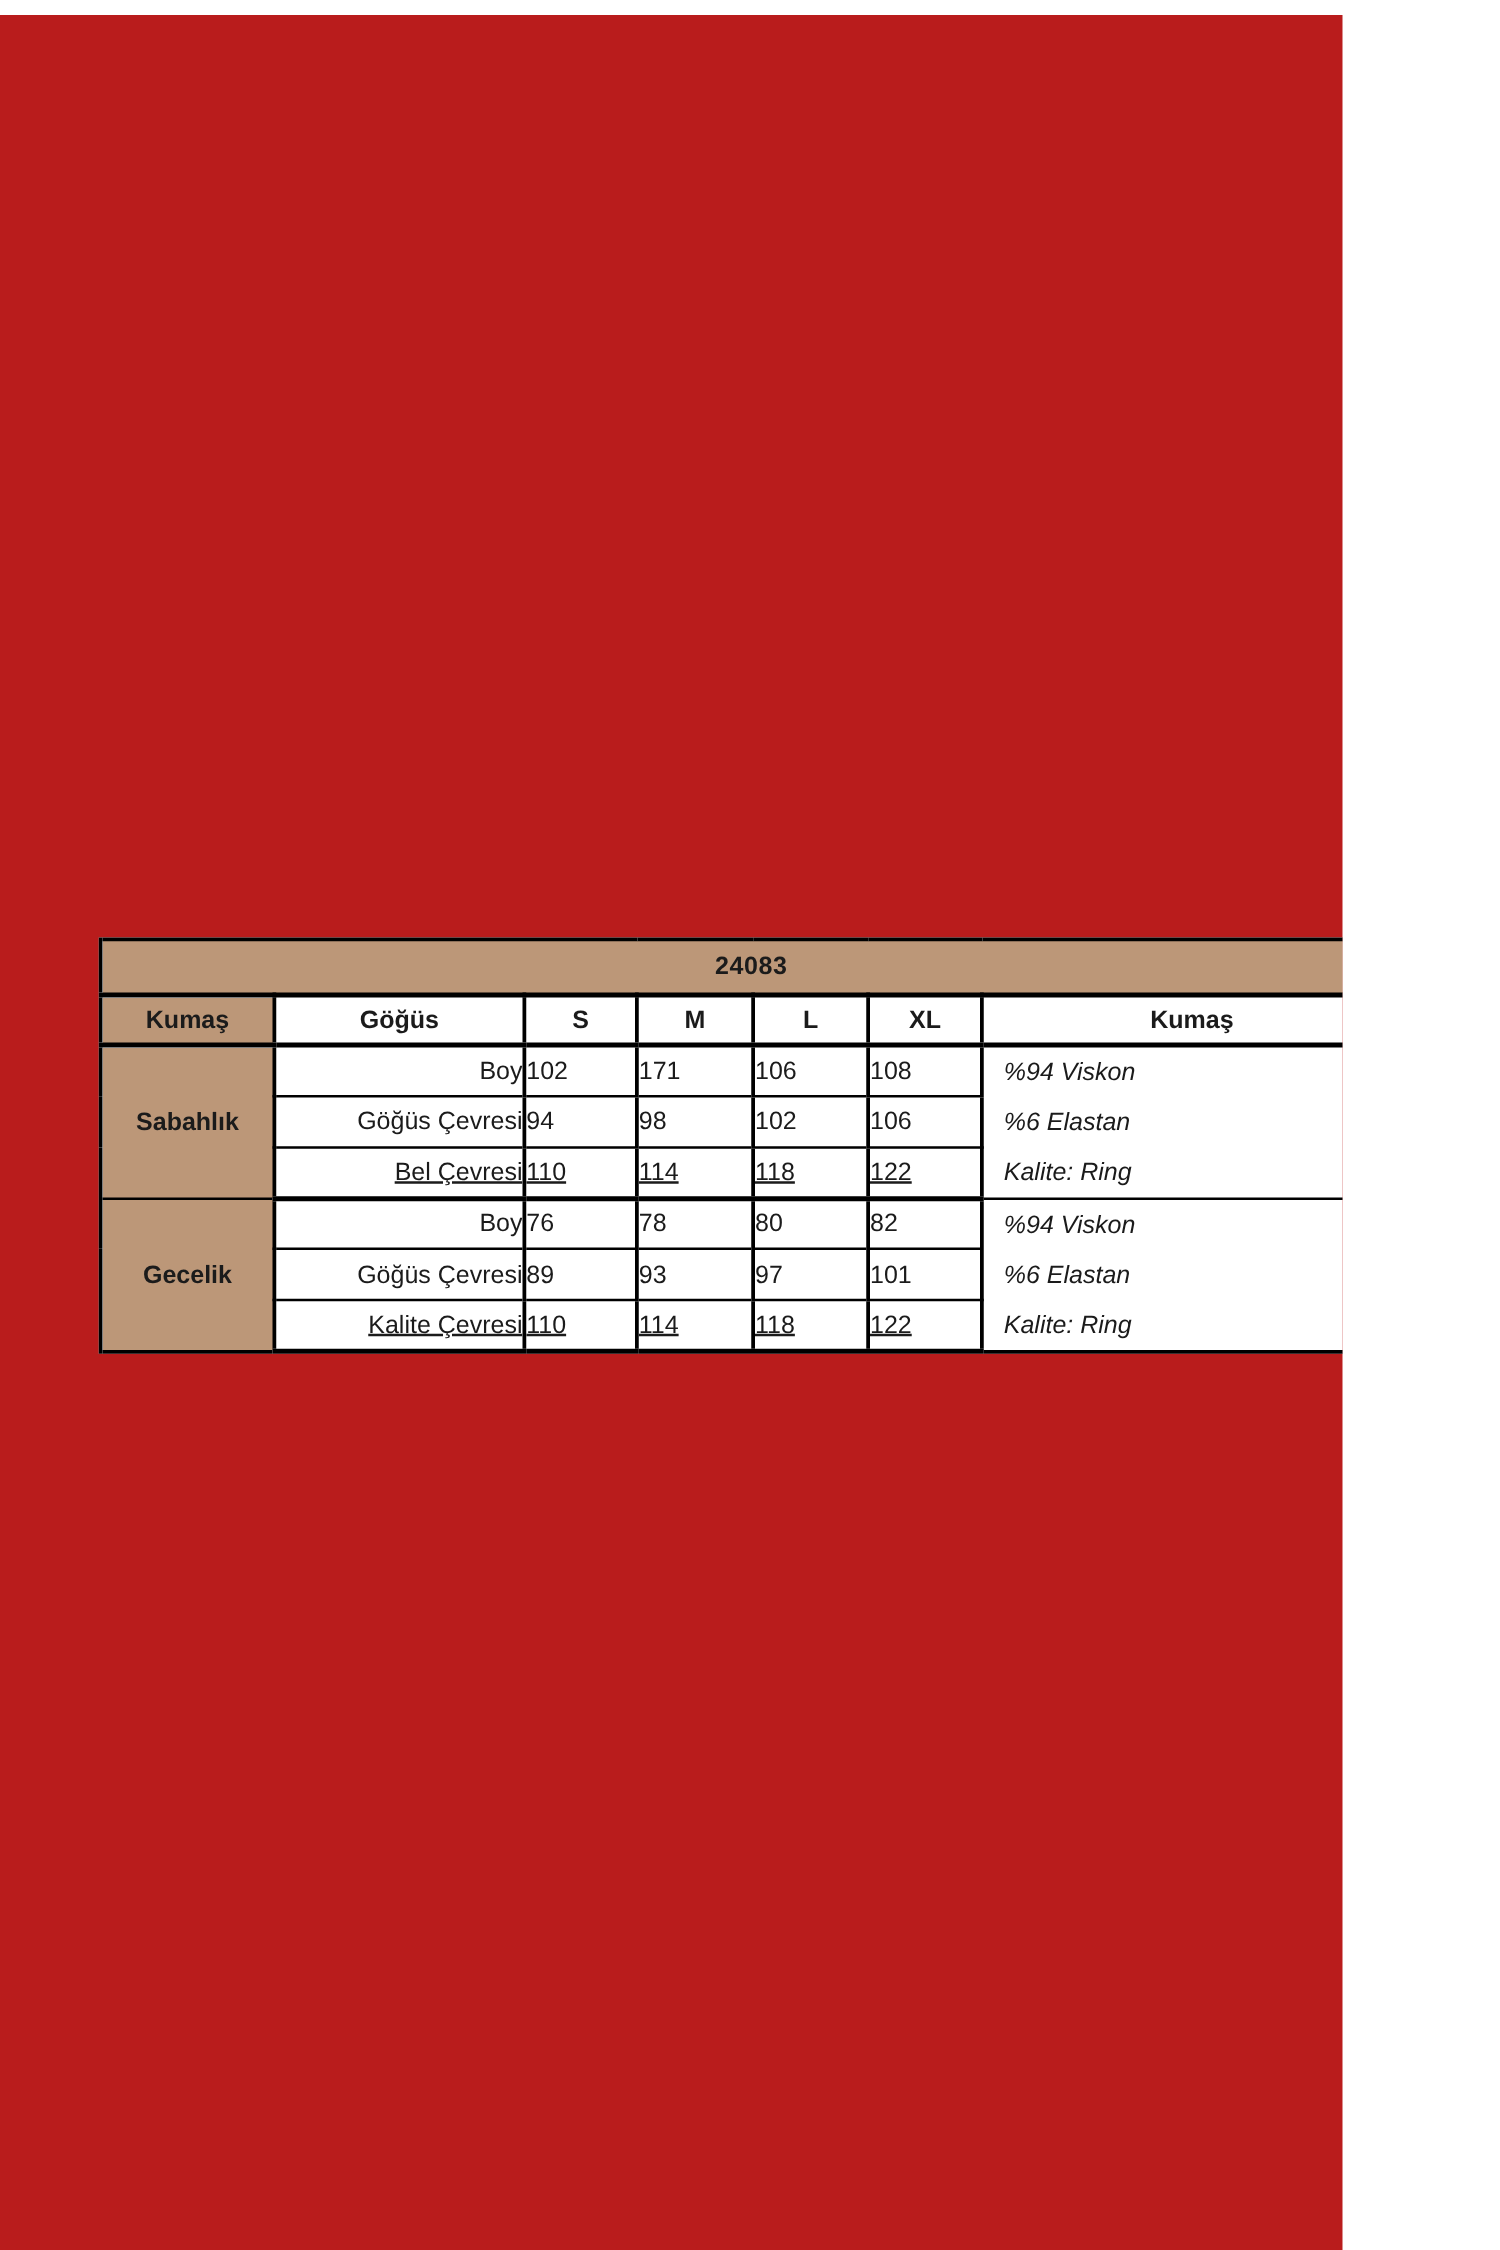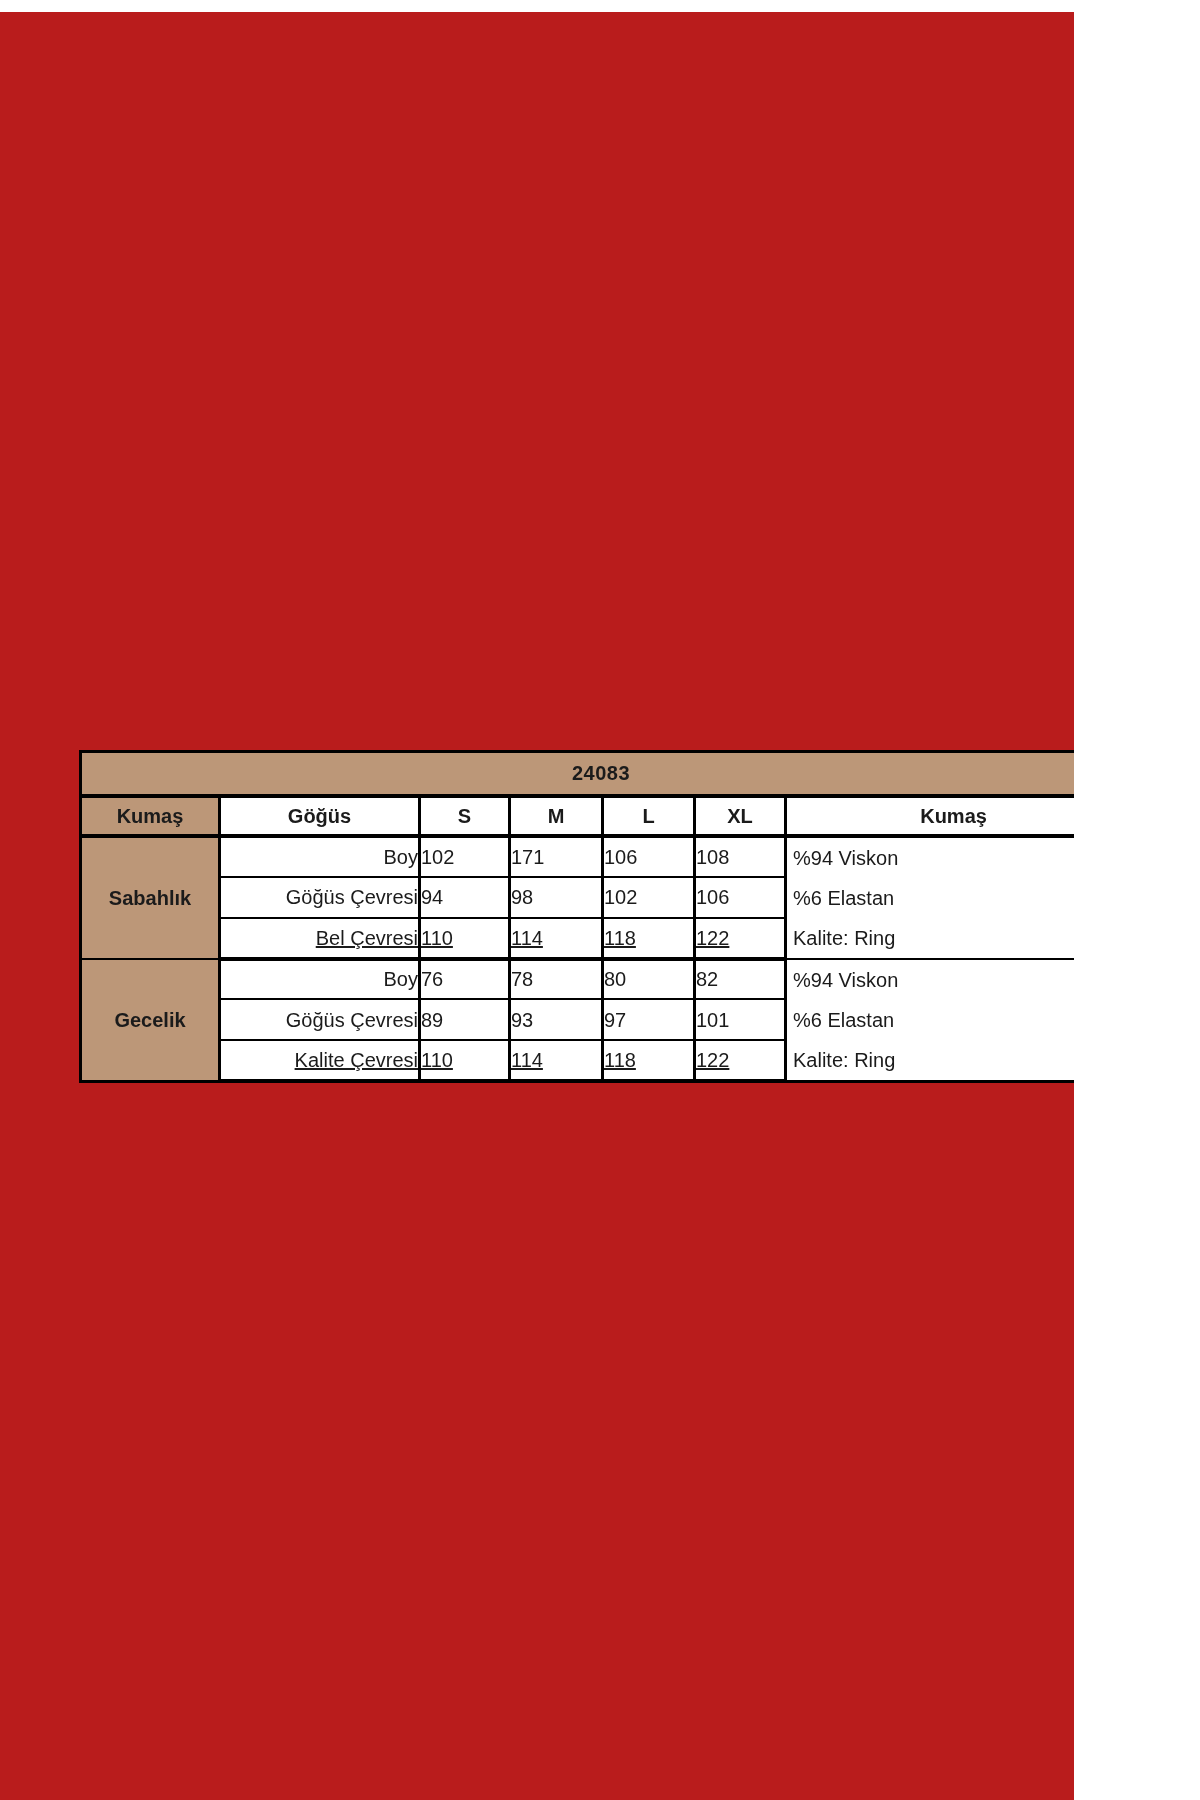--- a/index.html
+++ b/index.html
@@ -63,21 +63,22 @@
     text-align: right;
     padding-left: 7px;
   }
   .size-cell { text-align: left; }
   .fabric-cell { padding: 0; vertical-align: top; }
   .fabric-stack { display: flex; flex-direction: column; }
   .fabric-line {
     height: 40px;
     display: flex;
     align-items: center;
-    padding-left: 6px;
+    padding-left: 16px;
+    font-style: italic;
   }
 </style>
 </head>
 <body>
 
 <div class="canvas">
   <div class="table-wrap">
     <table class="size-table">
       <colgroup>
         <col style="width:139px">

